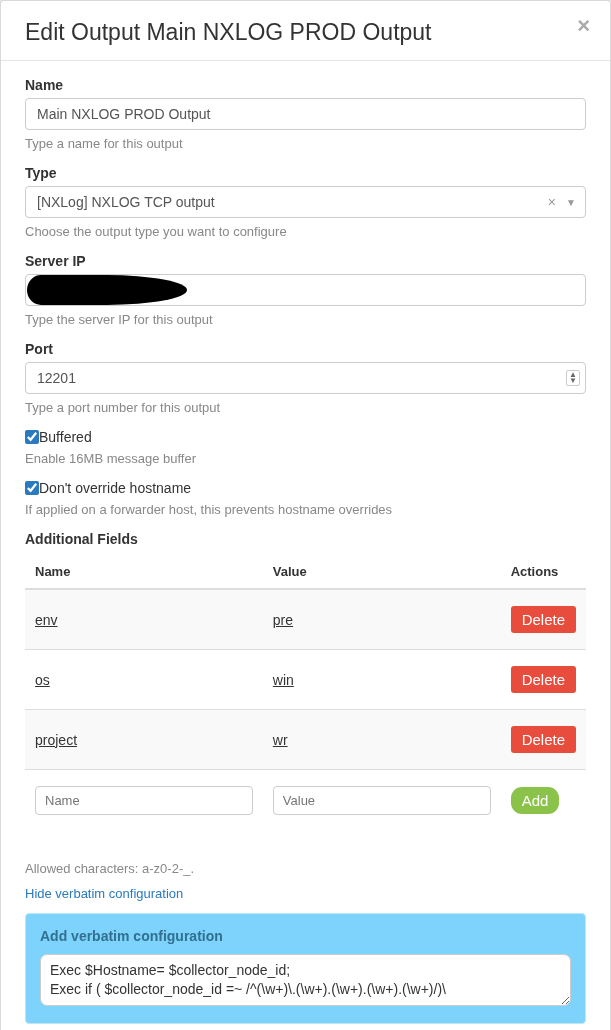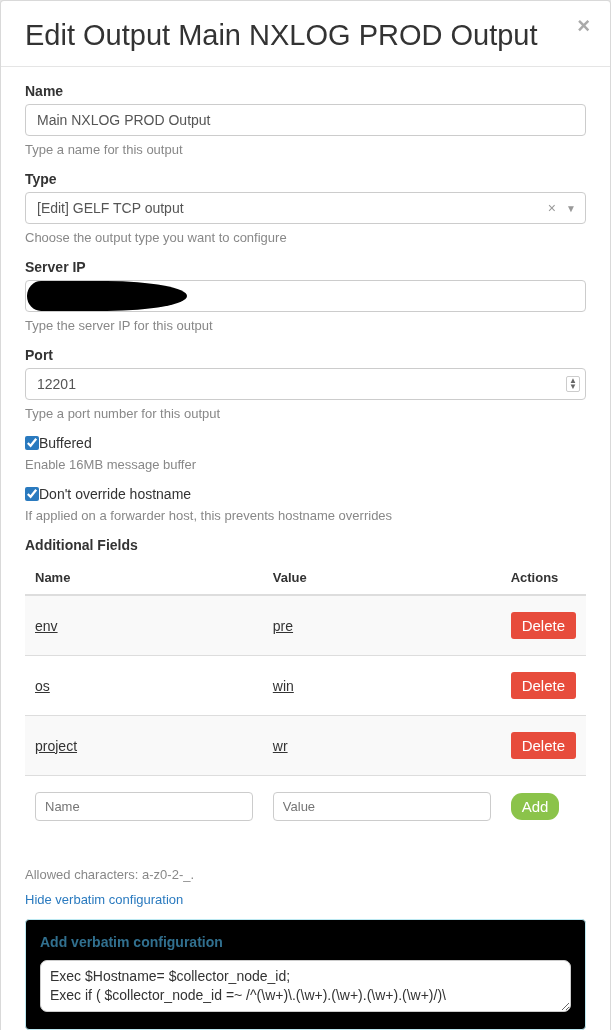--- a/index.html
+++ b/index.html
@@ -20,21 +20,21 @@
       border: 1px solid rgba(0,0,0,0.15);
       border-radius: 4px;
       margin-left: 0;
     }
     .modal-header {
       position: relative;
       padding: 18px 24px 14px 24px;
       border-bottom: 1px solid #e5e5e5;
     }
     .modal-title {
-      font-size: 29px;
+      font-size: 23px;
       font-weight: 500;
       color: #333;
     }
     .close-btn {
       position: absolute;
       right: 20px;
       top: 14px;
       background: none;
       border: none;
       font-size: 22px;
@@ -185,21 +185,21 @@
       margin-top: 30px;
     }
     .link {
       color: #2a7abf;
       font-size: 13px;
       cursor: pointer;
       margin-top: 10px;
       display: inline-block;
     }
     .verbatim-panel {
-      background: #000000;
+      background: #7dd3fc;
       border: 1px solid #bce8f1;
       border-radius: 4px;
       padding: 14px;
       margin-top: 12px;
     }
     .verbatim-title {
       color: #31708f;
       font-weight: 700;
       font-size: 14px;
       margin-bottom: 10px;
@@ -272,21 +272,21 @@
       <div class="form-group">
         <label class="field-label">Name</label>
         <input class="form-control" value="Main NXLOG PROD Output" style="">
         <div class="help-text">Type a name for this output</div>
       </div>
 
       
       <div class="form-group">
         <label class="field-label">Type</label>
         <div class="select-wrap">
-          <div class="form-control">[Edit] GELF TCP output</div>
+          <div class="form-control">[NXLog] NXLOG TCP output</div>
           <span class="select-clear">×</span>
           <span class="select-caret">▼</span>
         </div>
         <div class="help-text">Choose the output type you want to configure</div>
       </div>
 
       
       <div class="form-group">
         <label class="field-label">Server IP</label>
         <div class="server-ip-wrap">

